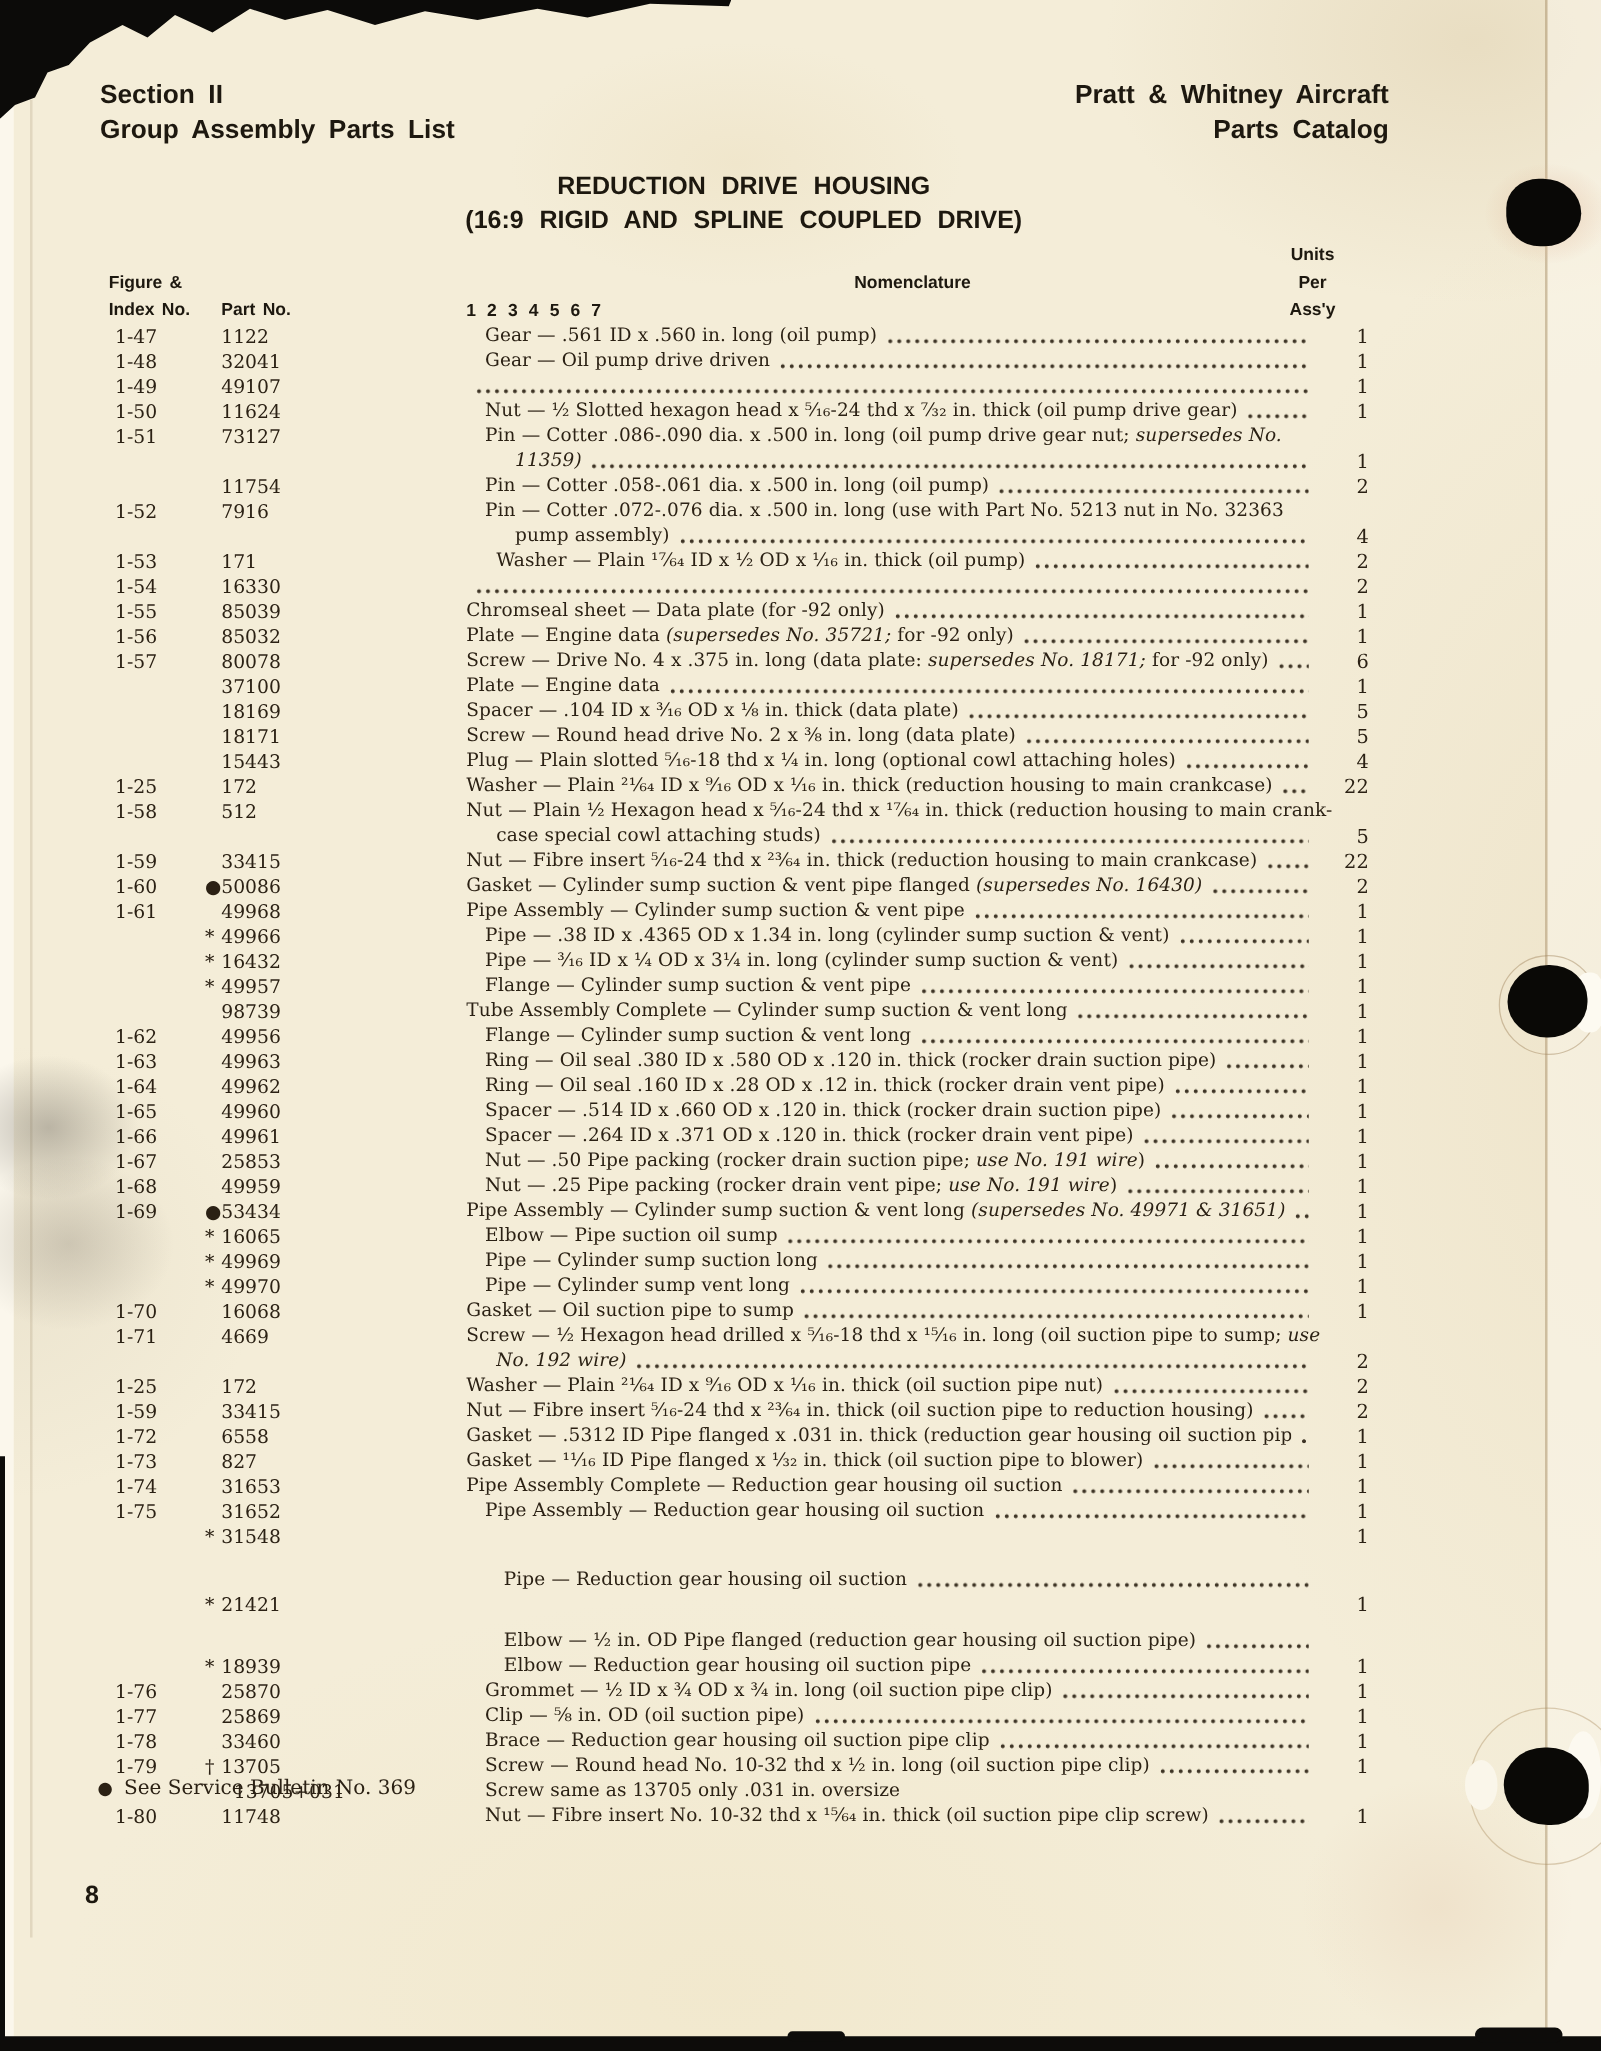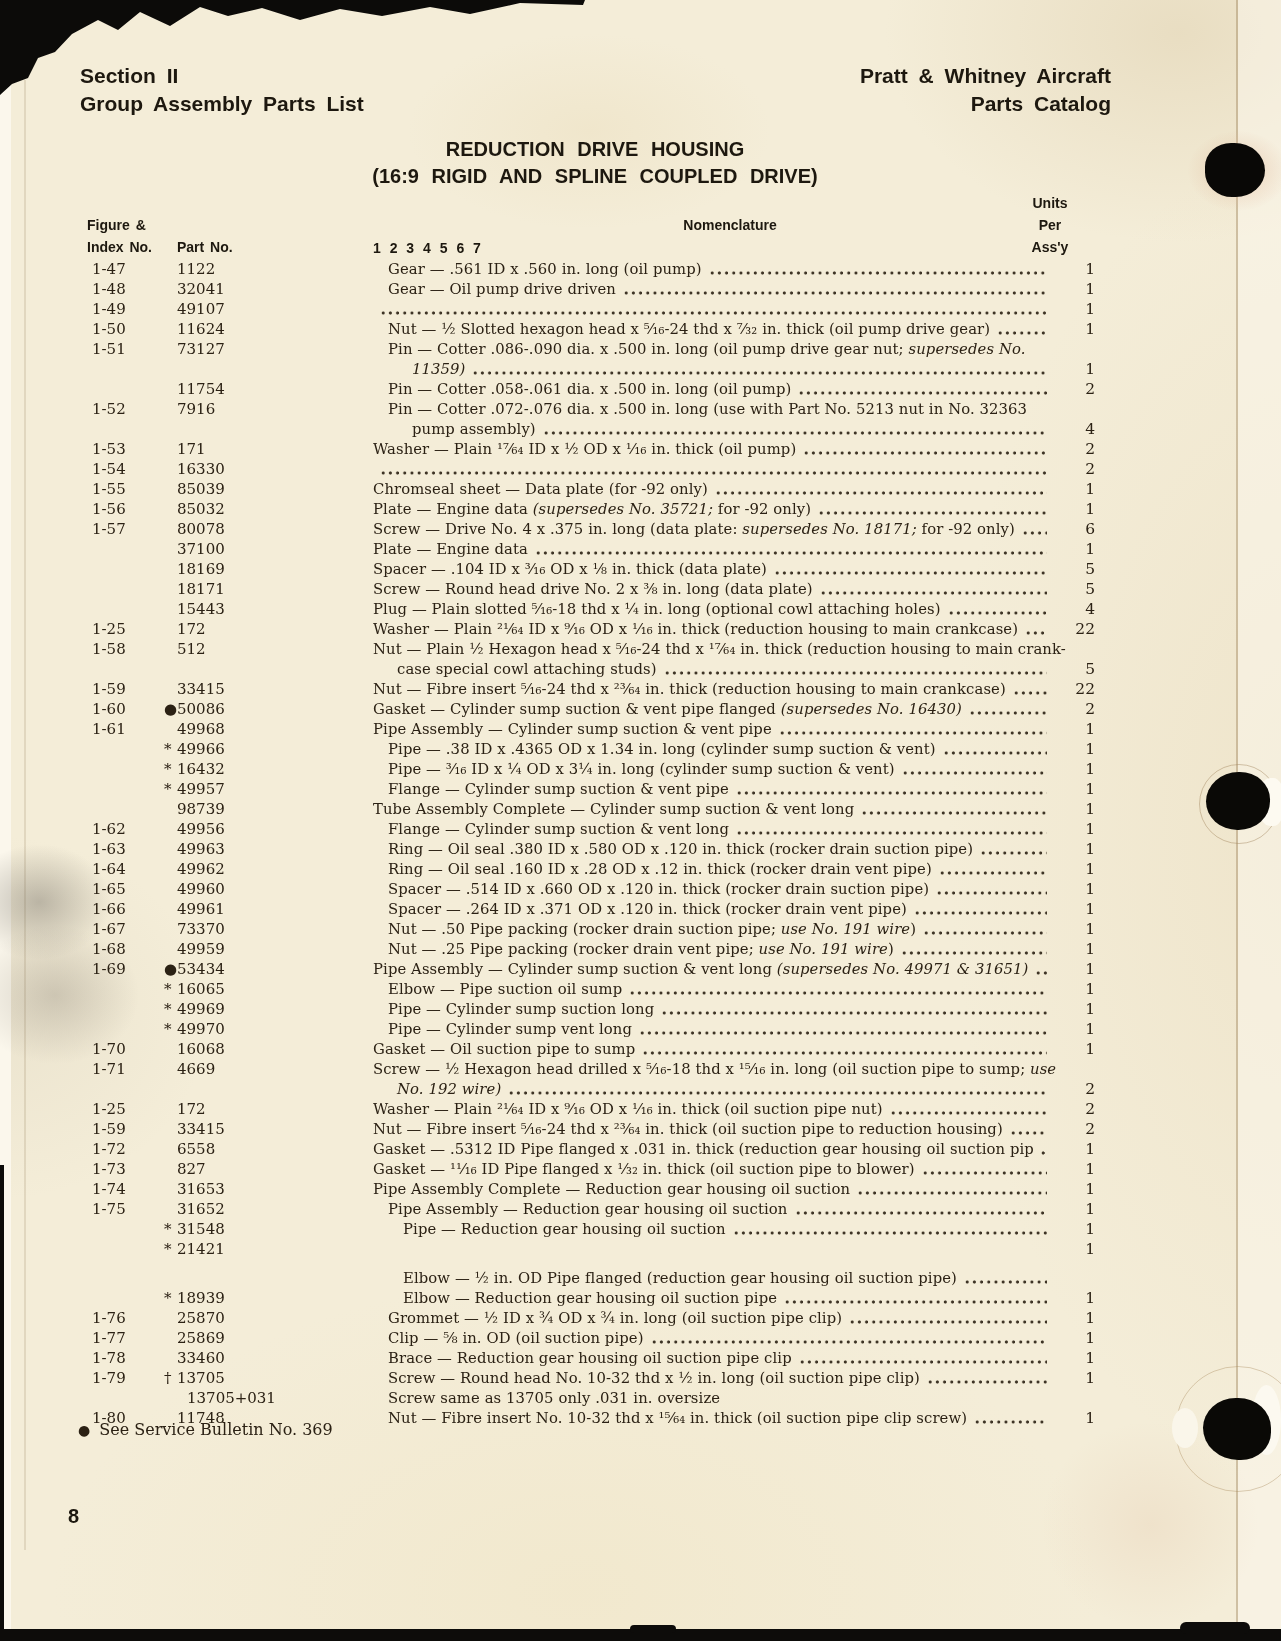--- a/index.html
+++ b/index.html
@@ -208,21 +208,21 @@
             <span class="leader"></span>
             <span class="units">4</span>
           </div>
         </div>
       </div>
       <div class="row">
         <span class="cell-index">1-53</span>
         <span class="cell-part"><span>171</span></span>
         <div class="cell-nom">
           <div class="nline">
-            <span class="ntext" style="padding-left: 0px;">Washer — Plain ¹⁷⁄₆₄ ID x ½ OD x ¹⁄₁₆ in. thick (oil pump)</span>
+            <span class="ntext" style="padding-left: 0px; margin-left: 24px;">Washer — Plain ¹⁷⁄₆₄ ID x ½ OD x ¹⁄₁₆ in. thick (oil pump)</span>
             <span class="leader"></span>
             <span class="units">2</span>
           </div>
         </div>
       </div>
       <div class="row">
         <span class="cell-index">1-54</span>
         <span class="cell-part"><span>16330</span></span>
         <div class="cell-nom">
           <div class="nline">
@@ -460,21 +460,21 @@
         <div class="cell-nom">
           <div class="nline">
             <span class="ntext" style="padding-left: 15px;">Spacer — .264 ID x .371 OD x .120 in. thick (rocker drain vent pipe)</span>
             <span class="leader"></span>
             <span class="units">1</span>
           </div>
         </div>
       </div>
       <div class="row">
         <span class="cell-index">1-67</span>
-        <span class="cell-part"><span>73370</span></span>
+        <span class="cell-part"><span>25853</span></span>
         <div class="cell-nom">
           <div class="nline">
             <span class="ntext" style="padding-left: 15px;">Nut — .50 Pipe packing (rocker drain suction pipe; <i>use No. 191 wire</i>)</span>
             <span class="leader"></span>
             <span class="units">1</span>
           </div>
         </div>
       </div>
       <div class="row">
         <span class="cell-index">1-68</span>
@@ -620,21 +620,21 @@
             <span class="leader"></span>
             <span class="units">1</span>
           </div>
         </div>
       </div>
       <div class="row">
         <span class="cell-index"></span>
         <span class="cell-part"><span class="part-prefix">*</span><span>31548</span></span>
         <div class="cell-nom">
           <div class="nline">
-            <span class="ntext" style="padding-left: 30px;">Pipe — Reduction gear housing oil suction</span>
+            <span class="ntext" style="padding-left: 30px; margin-top: 35px;">Pipe — Reduction gear housing oil suction</span>
             <span class="leader"></span>
             <span class="units">1</span>
           </div>
         </div>
       </div>
       <div class="row">
         <span class="cell-index"></span>
         <span class="cell-part"><span class="part-prefix">*</span><span>21421</span></span>
         <div class="cell-nom">
           <div class="nline">

